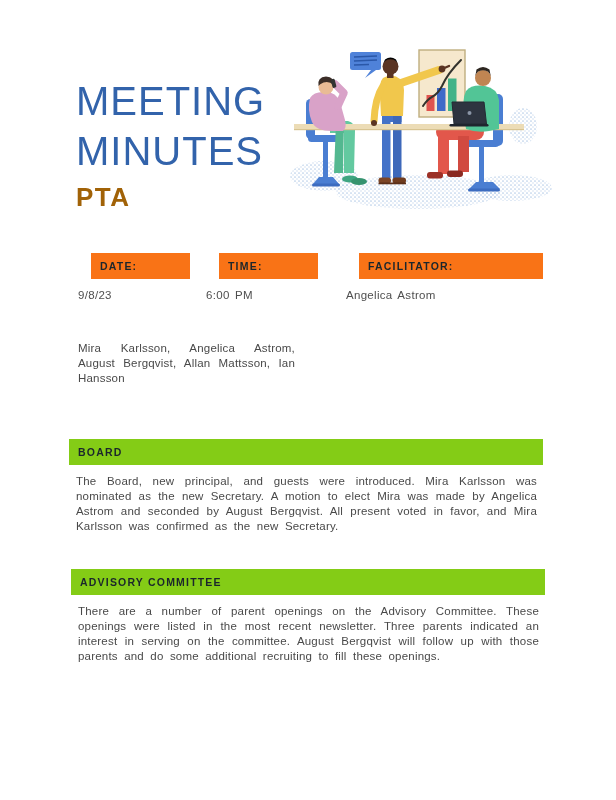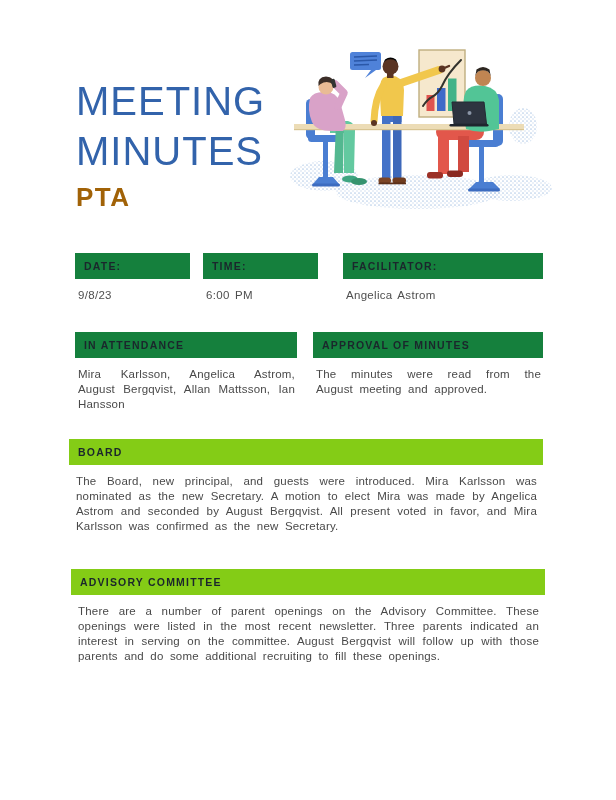--- a/index.html
+++ b/index.html
@@ -16,21 +16,21 @@
   .subtitle {
     font-size:26px; font-weight:700; color:#a16207; letter-spacing:1.5px; margin-top:6px;
   }
   
   .illustration { position:absolute; left:286px; top:40px; width:276px; height:186px; }
   
   .bar {
     height:26px; display:flex; align-items:center; padding:0 9px;
     font-size:10.5px; font-weight:700; letter-spacing:1.2px; color:#1b262c;
   }
-  .bar.mint { background:#15803d; }
+  .bar.mint { background:#f97316;margin-left:16px; }
   .bar.blue { background:#84cc16; }
   .value {
     font-size:11.5px; color:#4f4f4f; margin-top:10px; padding-left:3px;
     letter-spacing:0.3px; word-spacing:2px;
   }
   .para {
     font-size:11.5px; line-height:15px; color:#494949; text-align:justify;
     word-spacing:3px; letter-spacing:0.2px; margin-top:9px; padding:0 2px 0 3px;
   }
   
@@ -171,26 +171,21 @@
       <div class="value">6:00 PM</div>
     </div>
     <div class="col-facilitator">
       <div class="bar mint">FACILITATOR:</div>
       <div class="value">Angelica Astrom</div>
     </div>
   </div>
 
   <div class="two-col">
     <div class="col-attendance">
-      <div class="bar mint">IN ATTENDANCE</div>
       <p class="para">Mira Karlsson, Angelica Astrom, August Bergqvist, Allan Mattsson, Ian Hansson</p>
-    </div>
-    <div class="col-approval">
-      <div class="bar mint">APPROVAL OF MINUTES</div>
-      <p class="para">The minutes were read from the August meeting and approved.</p>
     </div>
   </div>
 
   <div class="section-board">
     <div class="bar blue">BOARD</div>
     <p class="para">The Board, new principal, and guests were introduced. Mira Karlsson was nominated as the new Secretary. A motion to elect Mira was made by Angelica Astrom and seconded by August Bergqvist. All present voted in favor, and Mira Karlsson was confirmed as the new Secretary.</p>
   </div>
 
   <div class="section-advisory">
     <div class="bar blue">ADVISORY COMMITTEE</div>

